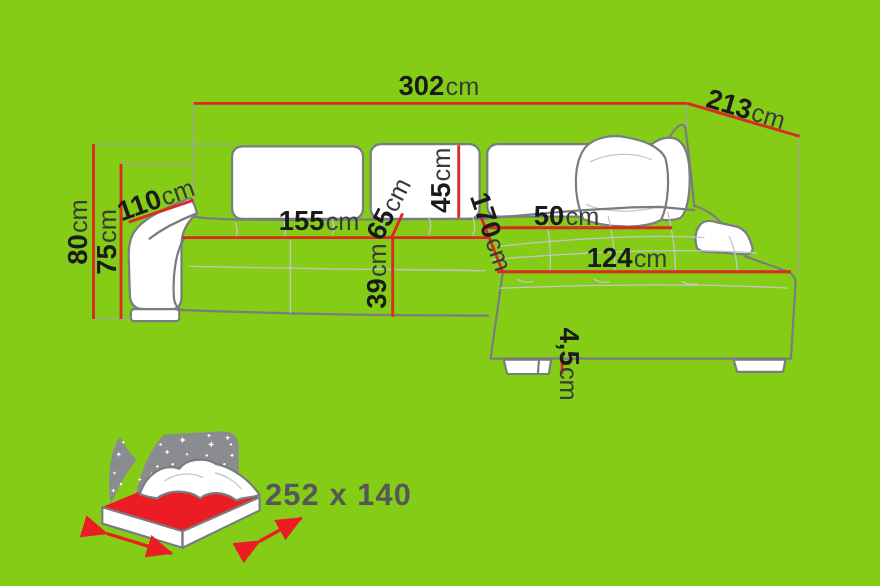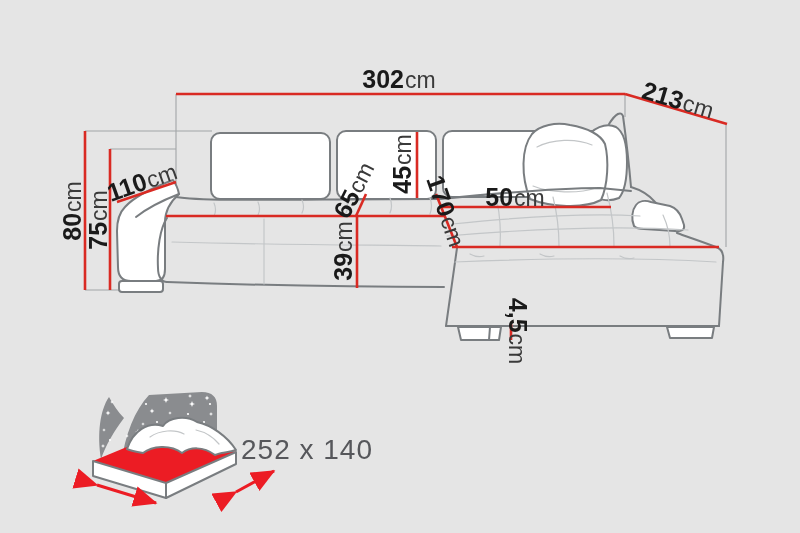--- a/index.html
+++ b/index.html
@@ -8,36 +8,36 @@
     --outline-gray:#797d80;
     --outline-light:#c3c6c8;
     --ext-gray:#a2a5a8;
     --num-color:#1a1a1a;
     --unit-color:#3a3a3a;
     --night-sky-gray:#8a8c8f;
     --sleeping-text:#56575b;
   }
   html,body{margin:0;padding:0;background:#ffffff;}
   .stage{
-    position:relative;width:800px;height:533px;background:#e5e5e5;overflow:hidden;
+    position:relative;width:800px;height:533px;background:#84cc16;overflow:hidden;
     font-family:"Liberation Sans", sans-serif;
   }
   .stage svg{position:absolute;left:0;top:0;}
   .dim-label{
     position:absolute;white-space:nowrap;line-height:1;
     transform:translate(-50%,-50%) rotate(var(--rot,0deg));
     transform-origin:center center;
     pointer-events:none;
   }
   .dim-label .num{font-size:25px;font-weight:700;color:var(--num-color);letter-spacing:0;}
   .dim-label .unit{font-size:23px;font-weight:400;color:var(--unit-color);margin-left:1px;}
   .sleep-label{
     position:absolute;white-space:nowrap;line-height:1;
     transform:translate(0,0);
-    font-size:28px;font-weight:400;color:var(--sleeping-text);letter-spacing:1px;text-align:center;
+    font-size:28px;font-weight:700;color:var(--sleeping-text);letter-spacing:1px;text-align:center;
   }
   
   .o2{stroke:var(--outline-gray);stroke-width:2;fill:none;stroke-linecap:round;stroke-linejoin:round;}
   .o2f{stroke:var(--outline-gray);stroke-width:2;fill:#ffffff;stroke-linecap:round;stroke-linejoin:round;}
   .lt{stroke:var(--outline-light);stroke-width:1.2;fill:none;stroke-linecap:round;}
   .ext{stroke:var(--ext-gray);stroke-width:1.1;fill:none;}
   .red{stroke:var(--dimension-red);stroke-width:2.6;fill:none;}
   .sky{fill:var(--night-sky-gray);stroke:none;}
   .starfill{fill:#ffffff;stroke:none;}
   .mat{fill:var(--icon-red);stroke:none;}
@@ -191,34 +191,40 @@
   </div>
   <div class="dim-label" style="left:72px;top:211px;--rot:-90deg">
     <span class="num">80</span><span class="unit">cm</span>
   </div>
   <div class="dim-label" style="left:98px;top:220px;--rot:-90deg">
     <span class="num">75</span><span class="unit">cm</span>
   </div>
   <div class="dim-label" style="left:142px;top:182px;--rot:-19.5deg">
     <span class="num">110</span><span class="unit">cm</span>
   </div>
+  <div class="dim-label" style="left:290px;top:202px;--rot:0deg">
+    <span class="num">155</span><span class="unit">cm</span>
+  </div>
   <div class="dim-label" style="left:354px;top:190px;--rot:-63deg">
     <span class="num">65</span><span class="unit">cm</span>
   </div>
   <div class="dim-label" style="left:402px;top:164px;--rot:-90deg">
     <span class="num">45</span><span class="unit">cm</span>
   </div>
   <div class="dim-label" style="left:343px;top:251px;--rot:-90deg">
     <span class="num">39</span><span class="unit">cm</span>
   </div>
   <div class="dim-label" style="left:446px;top:211px;--rot:71deg">
     <span class="num">170</span><span class="unit">cm</span>
   </div>
   <div class="dim-label" style="left:515px;top:197px;--rot:0deg">
     <span class="num">50</span><span class="unit">cm</span>
   </div>
+  <div class="dim-label" style="left:570px;top:235px;--rot:0deg">
+    <span class="num">124</span><span class="unit">cm</span>
+  </div>
   <div class="dim-label" style="left:517px;top:331px;--rot:90deg">
     <span class="num">4,5</span><span class="unit">cm</span>
   </div>
 
   <div class="sleep-label" style="left:241px;top:436px">252 x 140</div>
 
 </div>
 
 </body></html>

